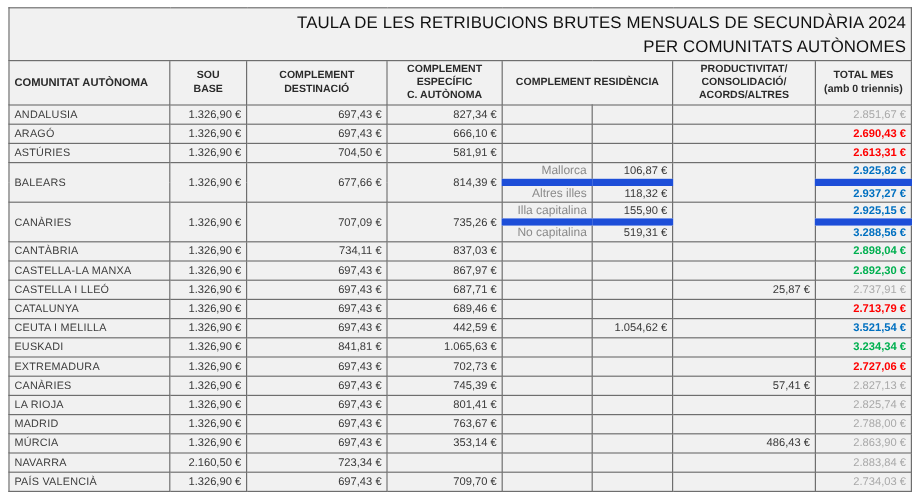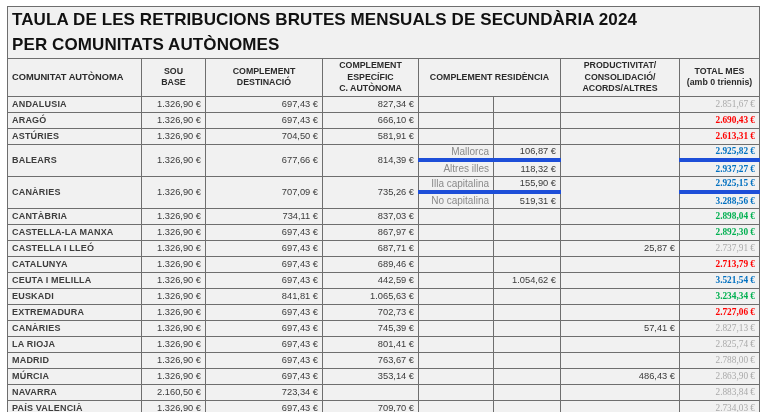--- a/index.html
+++ b/index.html
@@ -17,59 +17,59 @@
   }
   td, th {
     border: 1px solid #6e6e6e;
     background: #f1f1f1;
     overflow: hidden;
     vertical-align: middle;
     padding: 1px 4px;
   }
   tr.title-row td {
     height: 32px;
-    text-align: left;
-    font-weight: bold;
-    font-size: 17px;
+    text-align: right;
+    font-weight: normal;
+    font-size: 14px;
     color: #111111;
     line-height: 1.45;
     letter-spacing: 0.1px;
   }
   tr.header-row th {
     height: 31px;
     font-size: 8.8px;
     font-weight: bold;
     color: #2b2b2b;
     text-align: center;
     line-height: 1.3;
     white-space: pre-line;
   }
   tr.header-row th.th-left { text-align: left; font-size: 9.3px; }
   tbody tr { height: 16px; }
   tbody td { font-size: 9.3px; color: #3a3a3a; }
   td.name-cell {
-    font-weight: bold;
+    font-weight: normal;
     color: #3d3d3d;
     font-size: 9px;
     letter-spacing: 0.2px;
     white-space: nowrap;
   }
   td.num { text-align: right; white-space: nowrap; }
   td.res-label {
     text-align: right;
     color: #8a8a8a;
     font-size: 10px;
     white-space: nowrap;
   }
-  td.total { text-align: right; font-weight: bold; white-space: nowrap; font-family: Liberation Serif, serif; }
+  td.total { text-align: right; font-weight: bold; white-space: nowrap; }
   td.c-gray  { color: #a9a9a9; font-weight: normal; }
   td.c-red   { color: #ff0000; }
   td.c-blue  { color: #0070c0; }
   td.c-green { color: #00b050; text-align: right; }
-  td.subsep { border-top: 4px solid #1d4ed8; }
+  td.subsep { border-top: 6px solid #1d4ed8; }
 </style>
 </head>
 <body>
 
 <div id="sheet">
   <table>
     <colgroup>
       <col style="width:134px">
         <col style="width:64px">
         <col style="width:117px">

